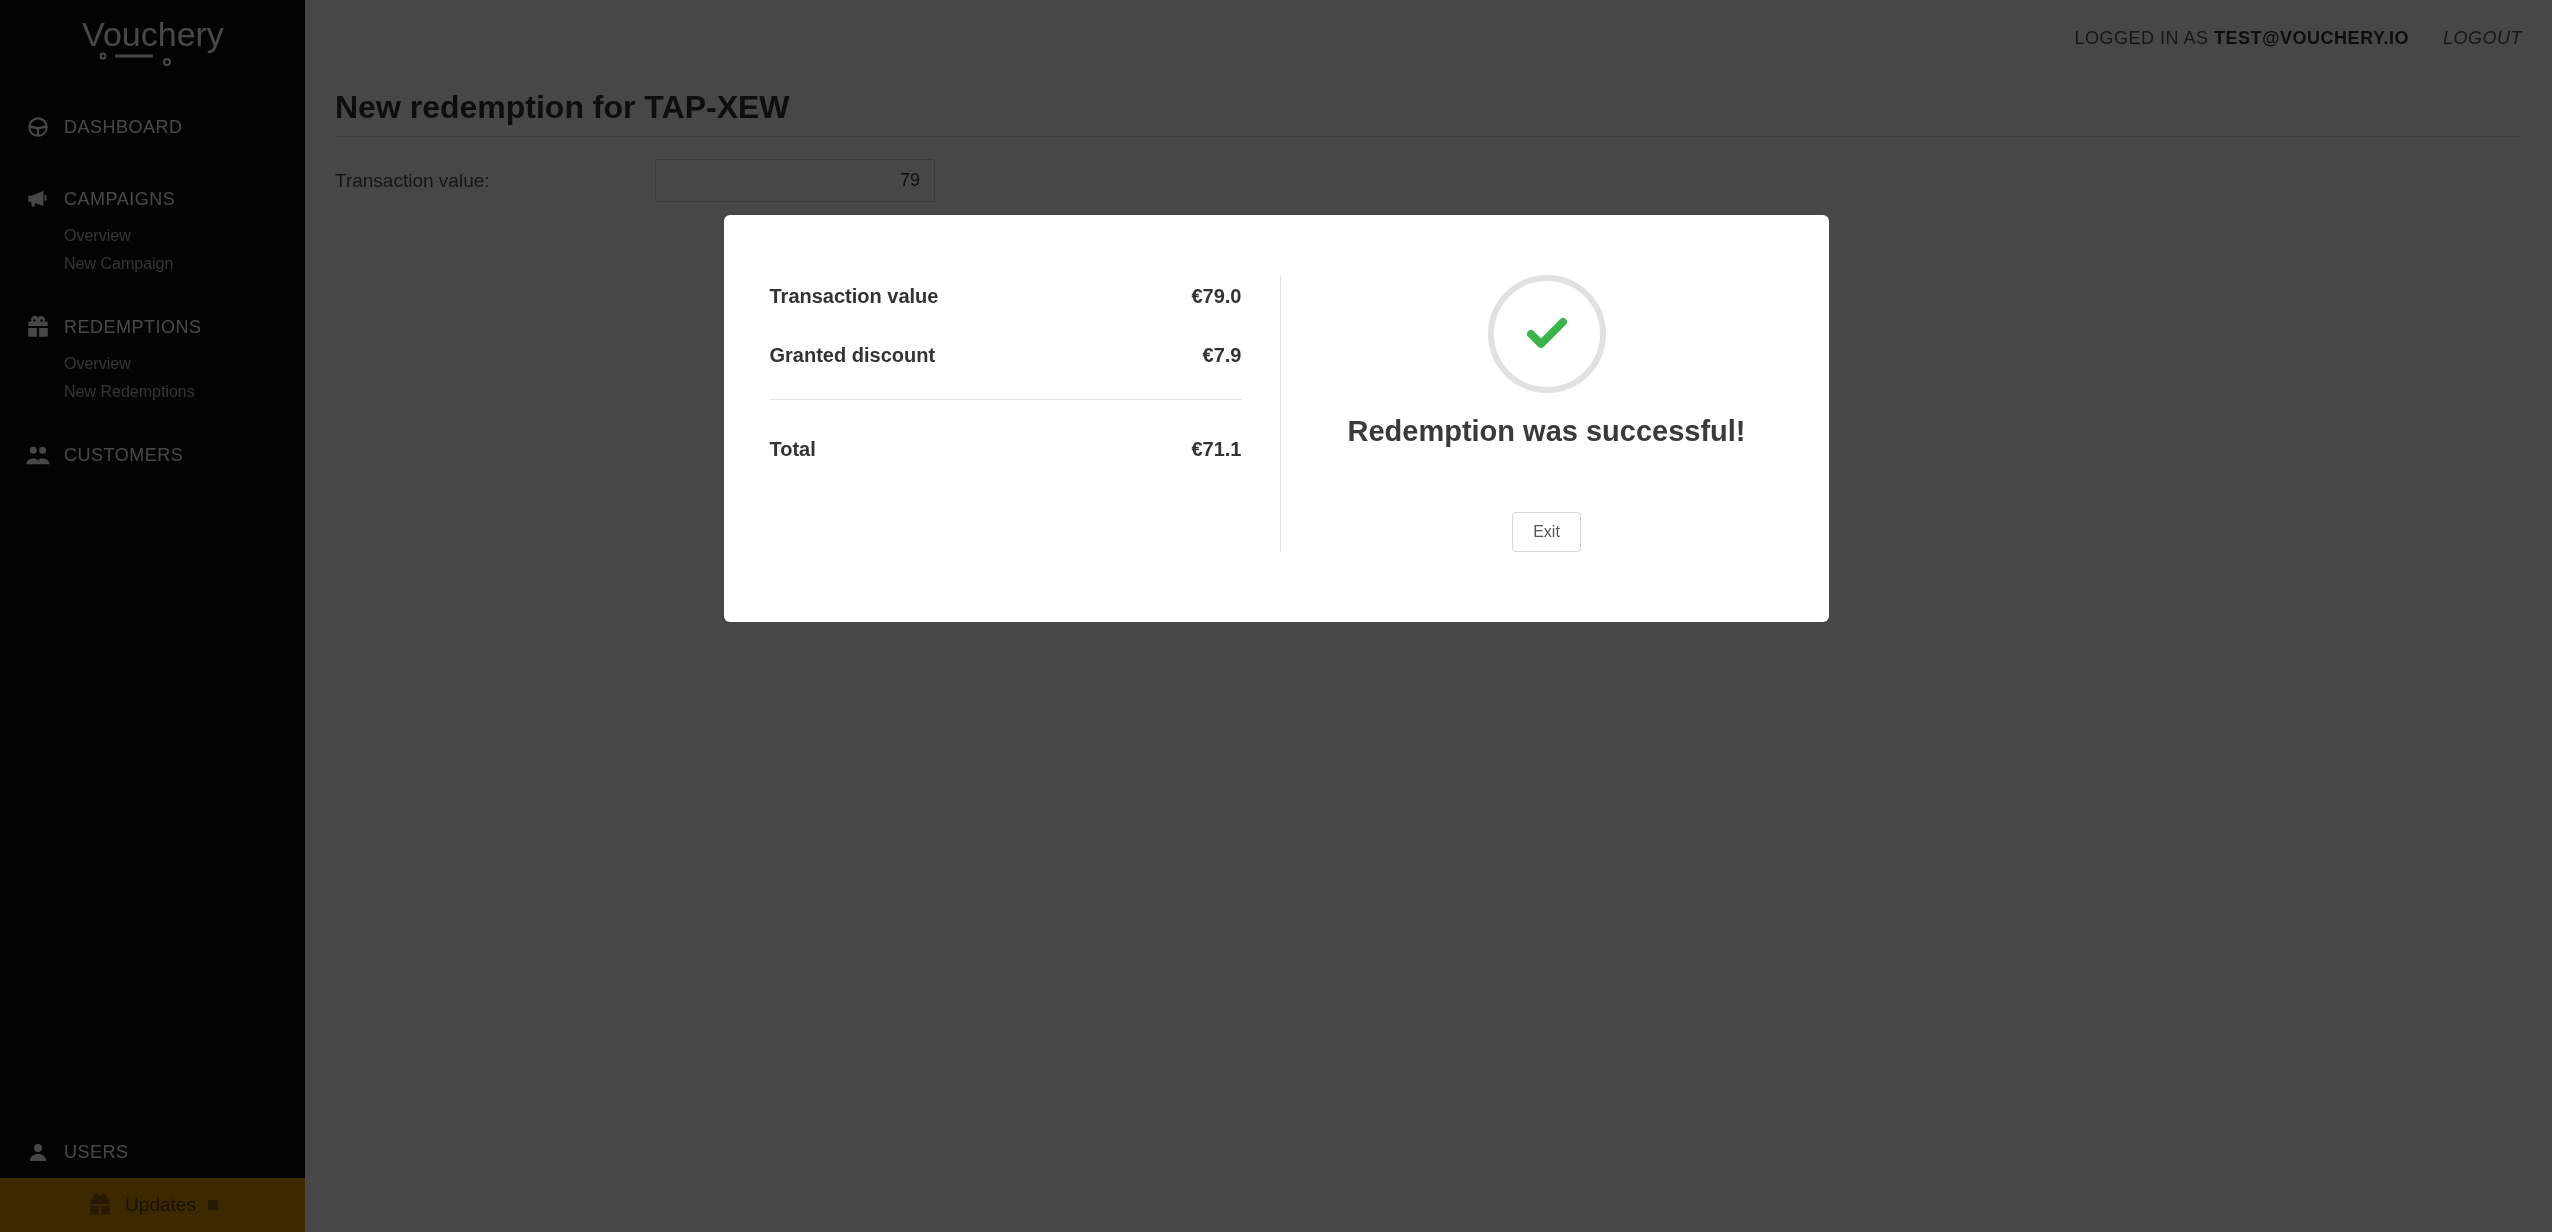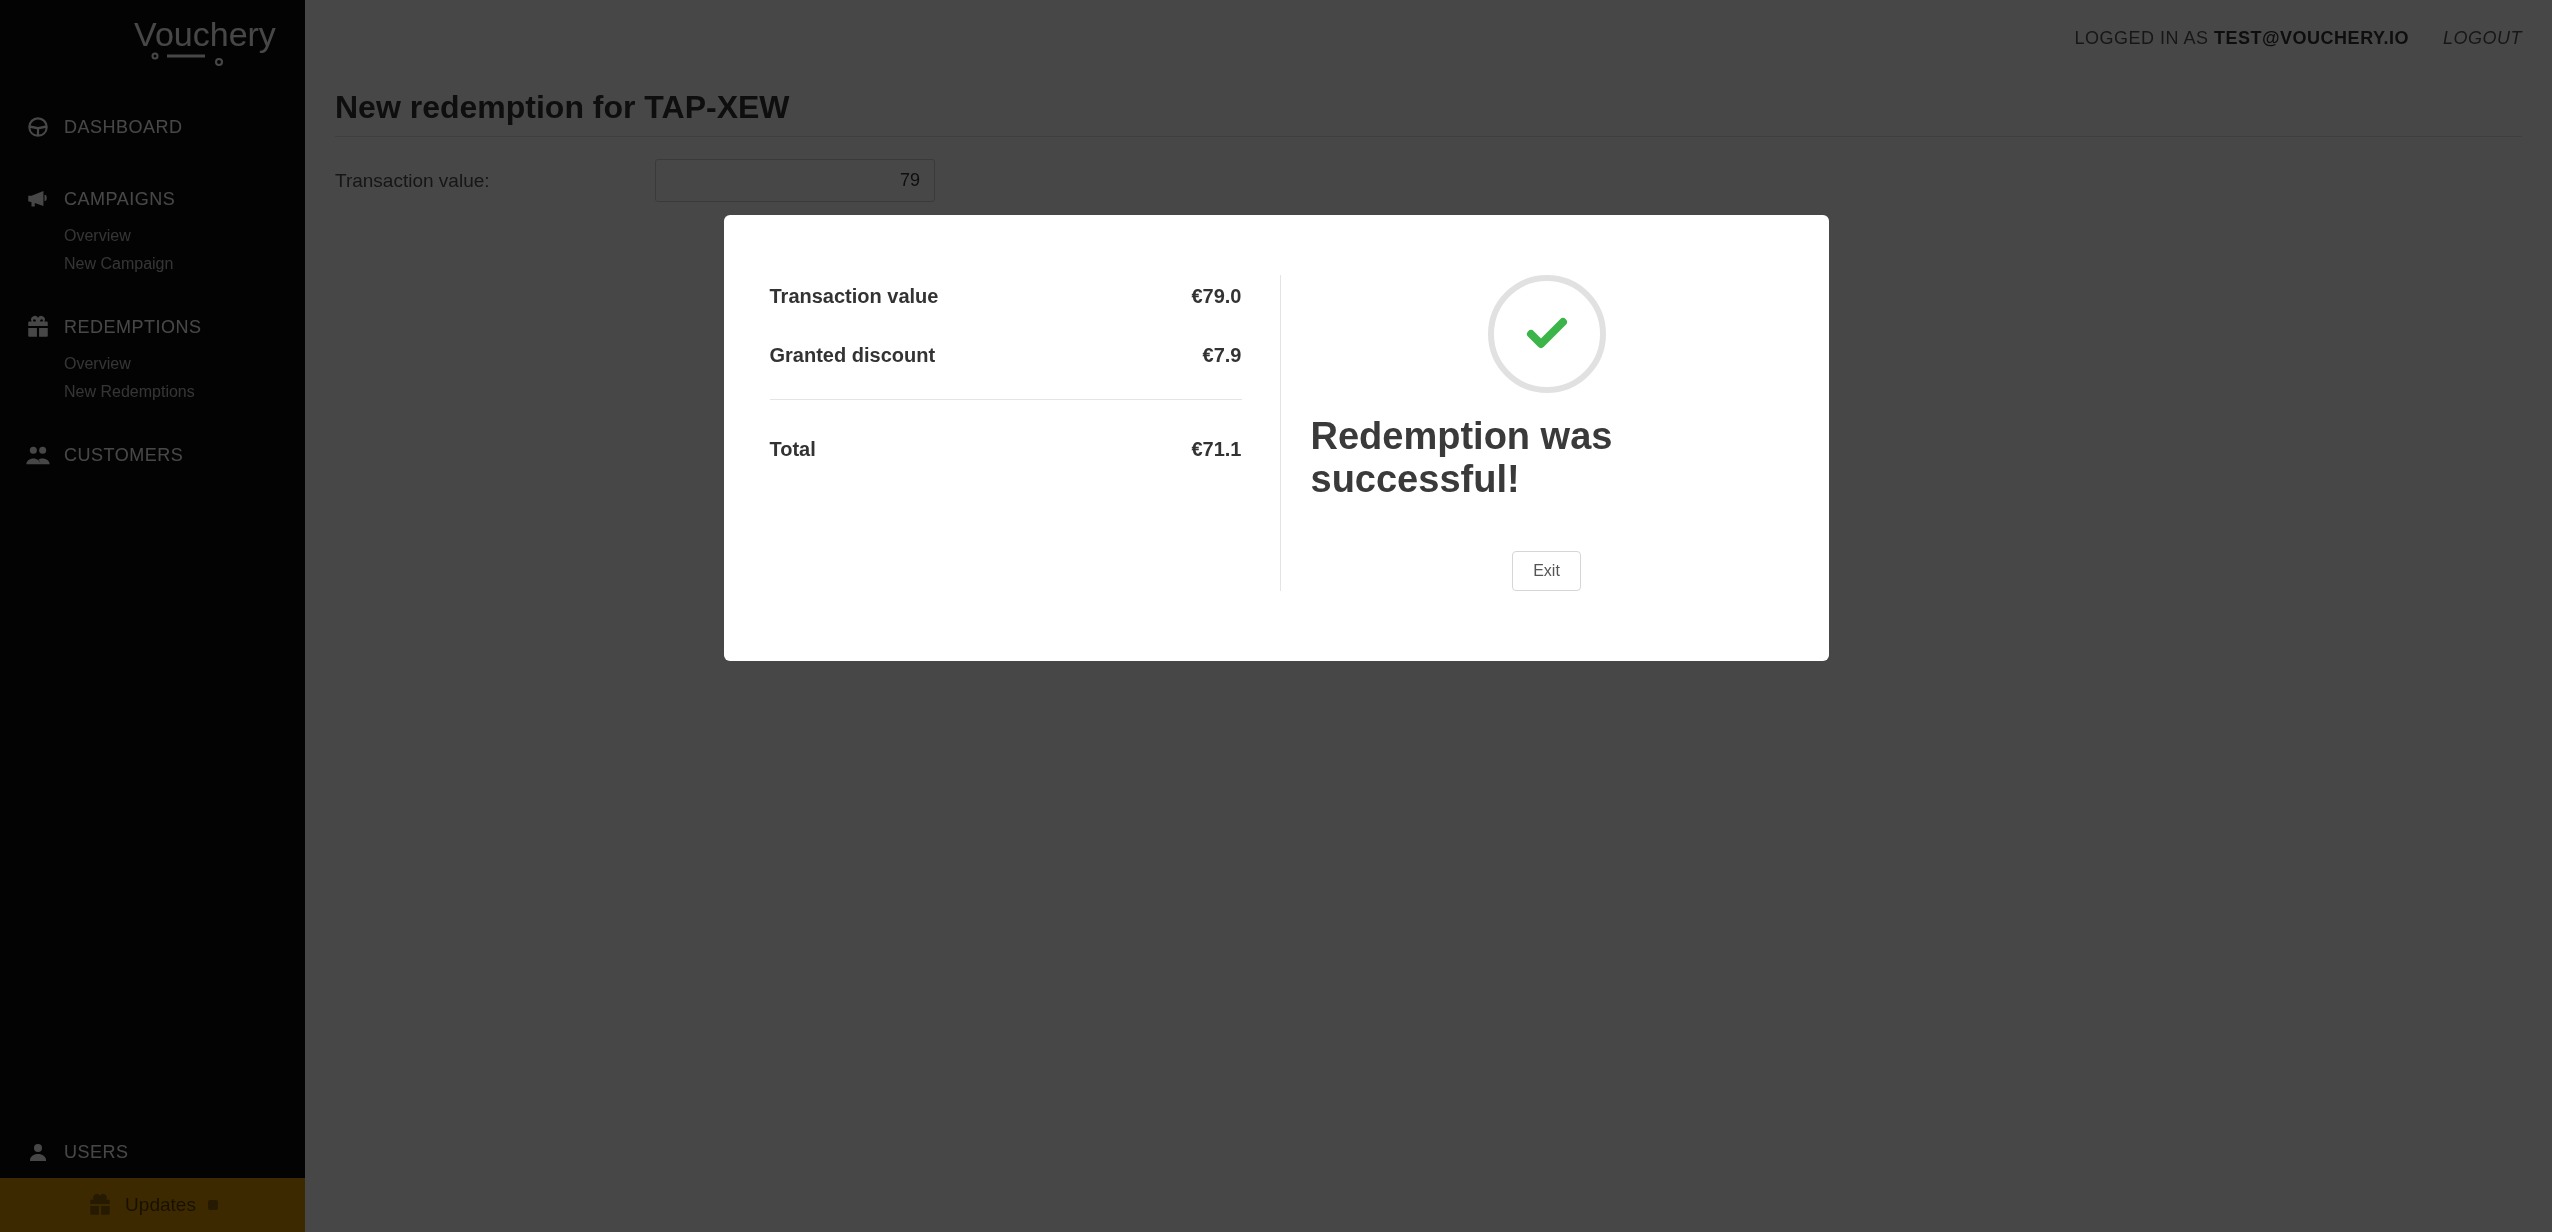--- a/index.html
+++ b/index.html
@@ -17,21 +17,21 @@
   .sidebar {
     width: 305px;
     background: #0e0e0e;
     color: #fff;
     display: flex;
     flex-direction: column;
     flex-shrink: 0;
   }
   .logo-wrap {
     padding: 14px 0 10px 0;
-    text-align: right;
+    text-align: center;
   }
   .logo {
     display: inline-block;
     color: #fff;
   }
   .nav {
     margin-top: 20px;
     flex: 1;
   }
   .nav-group { margin-bottom: 26px; }
@@ -162,24 +162,24 @@
   }
   .kv-divider { border-top: 1px solid #e4e4e4; margin: 6px 0 28px 0; }
   .success-circle {
     width: 118px; height: 118px;
     border: 6px solid #e1e1e1;
     border-radius: 50%;
     display: flex; align-items: center; justify-content: center;
     margin-bottom: 22px;
   }
   .success-title {
-    font-size: 38px;
+    font-size: 29px;
     font-weight: 800;
     color: #3a3a3a;
-    margin-bottom: 50px;
+    margin-bottom: 64px;
   }
   .exit-btn {
     background: #fff;
     border: 1px solid #d6d6d6;
     border-radius: 4px;
     padding: 10px 20px;
     font-size: 16px;
     color: #555;
     cursor: pointer;
   }

